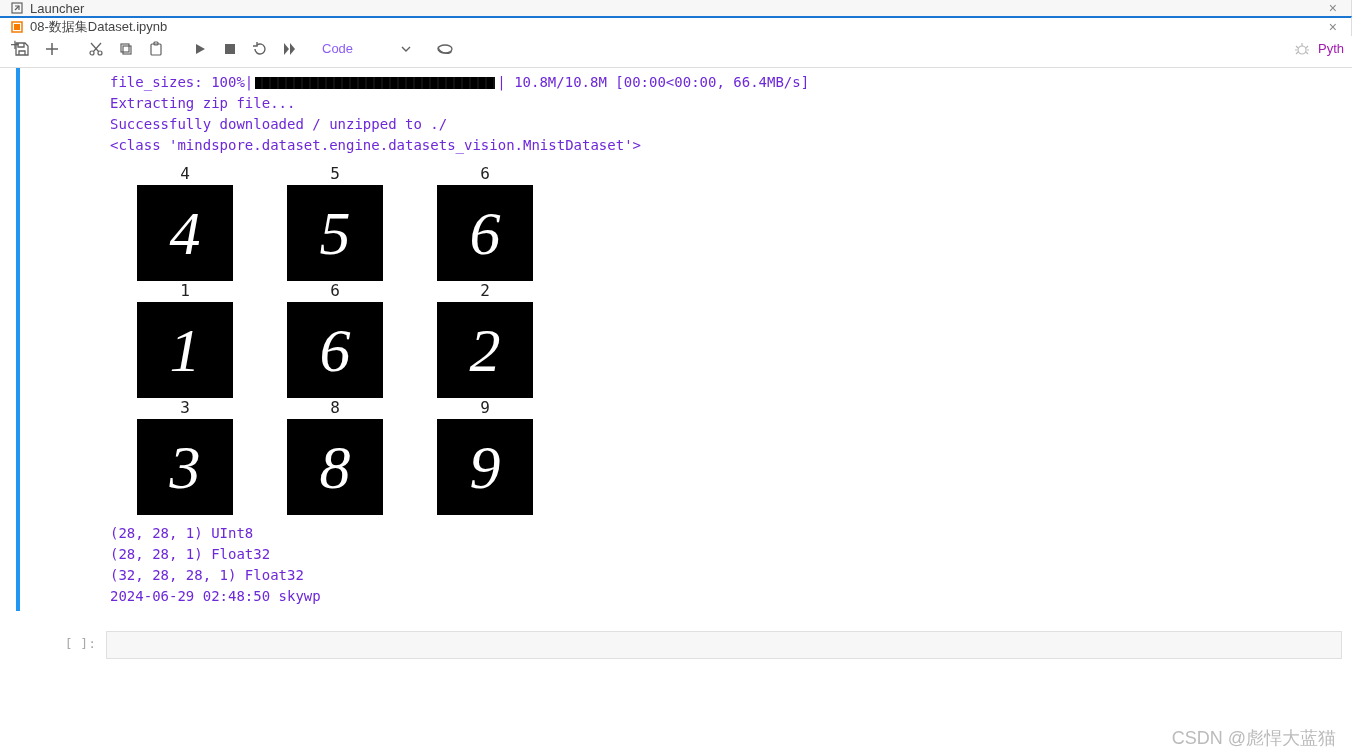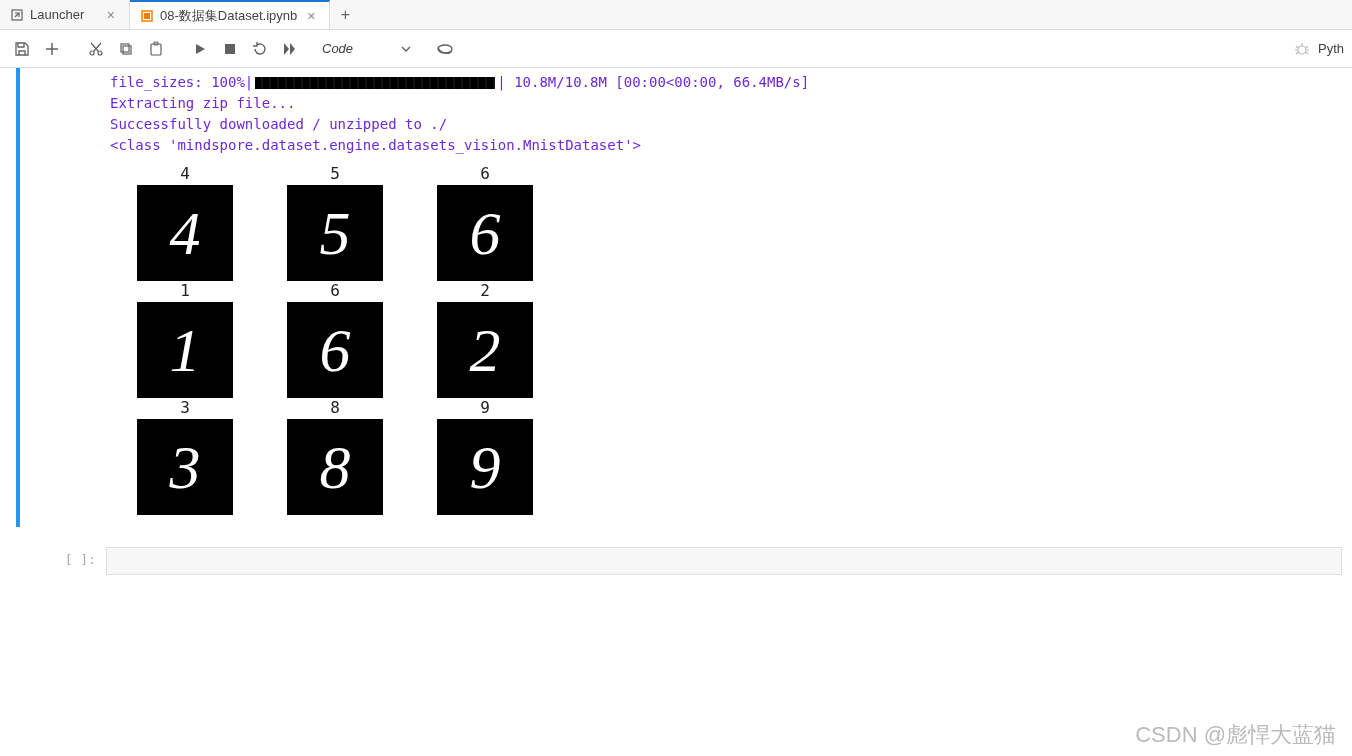--- a/index.html
+++ b/index.html
@@ -12,20 +12,21 @@
       position: relative;
       height: 756px;
       width: 1352px;
     }
     .tab-bar {
       display: flex;
       background: #f7f7f7;
       border-bottom: 1px solid #ddd;
       height: 30px;
       align-items: stretch;
+      flex-direction: column;
     }
     .tab {
       display: flex;
       align-items: center;
       padding: 0 10px;
       border-right: 1px solid #ddd;
       background: #f7f7f7;
       cursor: pointer;
       gap: 6px;
       min-width: 130px;
@@ -49,23 +50,23 @@
     }
     .tb-btn {
       width: 28px; height: 28px;
       display: inline-flex; align-items: center; justify-content: center;
       color: #555; cursor: pointer; border-radius: 2px;
     }
     .tb-sep { width: 12px; }
     .celltype-select {
       display: flex; align-items: center; gap: 4px;
       padding: 2px 8px; margin-left: 8px; cursor: pointer;
-      color: #404040; font-size: 13px; font-style: italic;
-    }
-    .toolbar-right { margin-left: auto; display: flex; align-items: center; gap: 8px; color: #404040; }
+      color: #8b5cf6; font-size: 13px;
+    }
+    .toolbar-right { margin-left: auto; display: flex; align-items: center; gap: 8px; color: #a21caf; }
     .kernel-name { font-size: 13px; }
     .bug-icon { color: #bbb; }
     .content {
       position: relative;
       padding: 0;
       height: calc(100% - 68px);
       overflow: hidden;
     }
     .cell-output {
       margin-left: 16px;
@@ -130,21 +131,21 @@
       flex: 1;
       background: #f7f7f7;
       border: 1px solid #e0e0e0;
       min-height: 28px;
       margin-right: 10px;
     }
     .watermark {
       position: absolute;
       bottom: 6px; right: 16px;
       color: #bbb;
-      font-size: 22px;
+      font-size: 18px;
       font-family: "Microsoft YaHei", sans-serif;
       pointer-events: none;
     }
     svg { display: block; }
   </style>
 </head>
 <body>
 
 <div class="tab-bar">
   <div class="tab">
@@ -290,20 +291,24 @@
         <div class="mnist-item">
             <div class="mnist-label">8</div>
             <div class="mnist-img">8</div>
           </div>
         <div class="mnist-item">
             <div class="mnist-label">9</div>
             <div class="mnist-img">9</div>
           </div>
       </div>
 
+      <pre class="output-text"><span>(28, 28, 1) UInt8</span>
+<span>(28, 28, 1) Float32</span>
+<span>(32, 28, 28, 1) Float32</span>
+<span>2024-06-29 02:48:50 skywp</span></pre>
     </div>
   </div>
 
   <div class="in-prompt-row">
     <div class="in-prompt">[ ]:</div>
     <div class="code-cell-input"></div>
   </div>
 </div>
 
 <div class="watermark">CSDN @彪悍大蓝猫</div>

